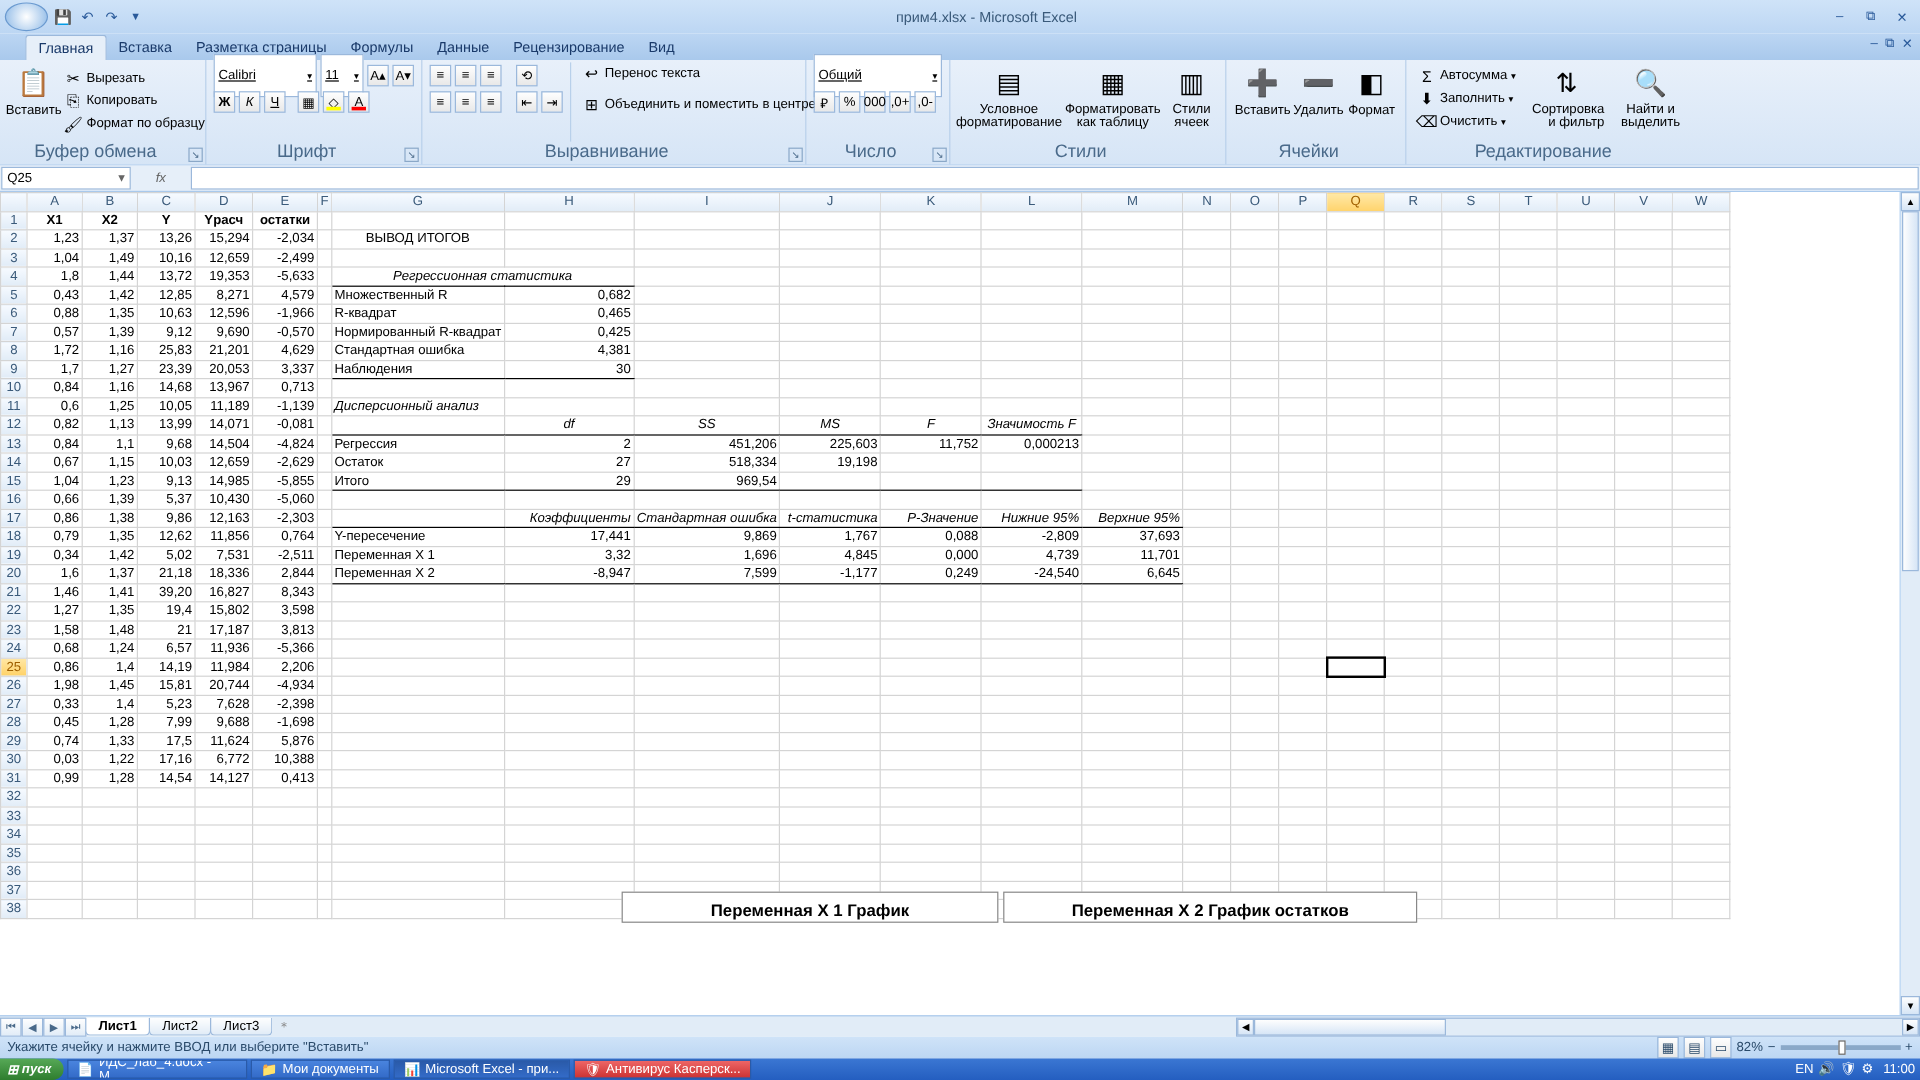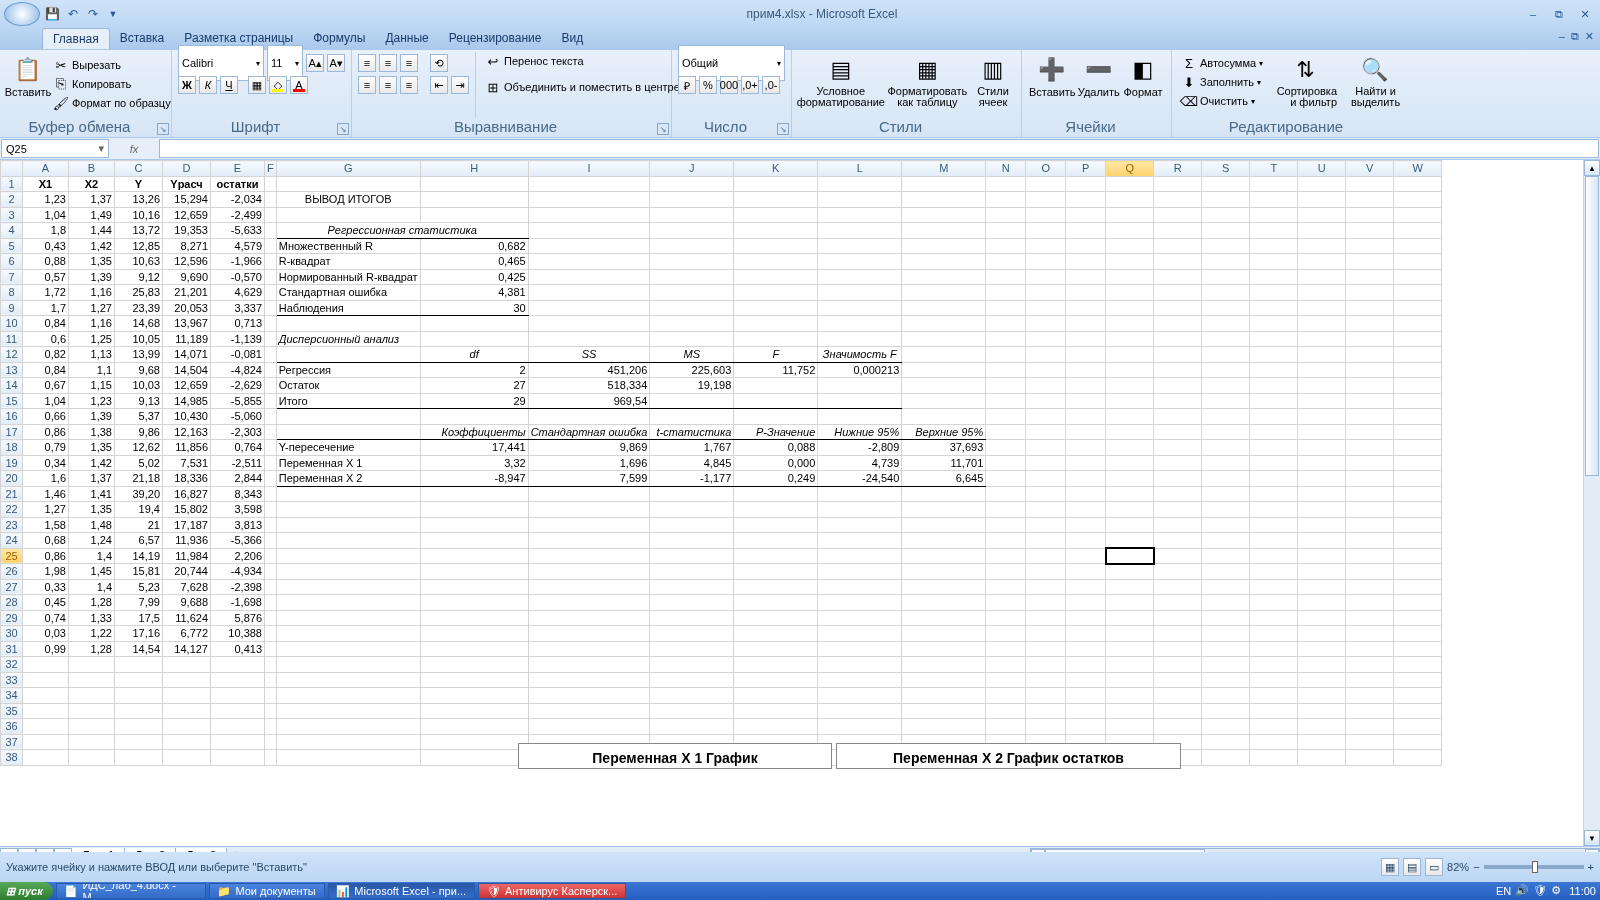--- a/index.html
+++ b/index.html
@@ -8,36 +8,36 @@
 
 .titlebar { height: 28px; background: linear-gradient(#cfe3f8,#bcd6f3); display: flex; align-items: center; padding: 0 4px; font-size: 12px; }
 .titlebar .office-btn { width: 36px; height: 24px; background: radial-gradient(circle,#fff,#8cb8e6); border-radius: 50%; border:1px solid #6a9ad0; margin-right:4px;}
 .titlebar .qat { display:flex; gap:2px; align-items:center;}
 .titlebar .qat span { width:18px; height:18px; display:inline-flex; align-items:center; justify-content:center; color:#2a5a9a;}
 .titlebar .title { flex:1; text-align:center; color:#3a5a7a; }
 .titlebar .wincontrols { display:flex; gap:4px; }
 .titlebar .wincontrols span { width:22px; height:16px; display:inline-flex; align-items:center; justify-content:center; color:#2a5a9a; font-size:11px;}
 
 
-.tabs { height: 22px; background: linear-gradient(#bcd6f3,#a9c9ec); display:flex; align-items:flex-start; padding-left:42px; font-size:12px; position:relative;}
+.tabs { height: 22px; background: linear-gradient(#bcd6f3,#a9c9ec); display:flex; align-items:center; padding-left:21px; font-size:12px; position:relative;}
 .tabs .tab { padding: 3px 10px; color:#1a3a6a; cursor:pointer;}
 .tabs .tab.active { background:#e6eff9; border-radius:3px 3px 0 0; border:1px solid #9bb8db; border-bottom:none;}
 .tabs .right-controls{position:absolute; right:6px; top:2px; display:flex; gap:6px; color:#2a5a9a; font-size:11px;}
 
 
 .ribbon { height: 88px; background: linear-gradient(#e8f0fa,#d6e5f6); border-bottom:1px solid #a9c9ec; display:flex; font-size:11px;}
 .rgroup { border-right:1px solid #b8d0ea; padding: 2px 6px 0 6px; display:flex; flex-direction:column; position:relative;}
 .rgroup .glabel { position:absolute; bottom:2px; left:0; right:12px; text-align:center; color:#4a6a8a; font-size:15px;}
 .rgroup .launcher { position:absolute; right:2px; bottom:2px; width:12px; height:12px; border:1px solid #8aa8c8; font-size:8px; display:flex; align-items:center; justify-content:center; color:#4a6a8a;}
 .rrow { display:flex; align-items:center; gap:3px; height:22px;}
 .bigbtn { display:flex; flex-direction:column; align-items:center; padding:2px 4px; min-width:44px;}
 .bigbtn .bicon{ width:32px; height:32px; display:flex; align-items:center; justify-content:center; font-size:22px;}
 .smallbtn{ display:flex; align-items:center; gap:3px; padding:1px 3px; white-space:nowrap;}
 .sicon{width:16px;height:16px;display:inline-flex;align-items:center;justify-content:center;font-size:13px;}
-.sel{border:1px solid #9bb8db; background:#fff; height:36px; display:flex; align-items:center; padding:0 3px;}
+.sel{border:1px solid #9bb8db; background:#fff; height:36px; display:flex; align-items:center; padding:0 3px;text-decoration:underline;}
 .sq{width:18px;height:18px;border:1px solid #9bb8db;display:inline-flex;align-items:center;justify-content:center;font-size:11px;background:linear-gradient(#fefefe,#e8e8e8);}
 
 
 .fxbar { height:22px; border-bottom:1px solid #a9c9ec; display:flex; align-items:center; font-size:11px; background:#e6eff9;}
 .namebox { width:108px; border:1px solid #9bb8db; background:#fff; margin:1px 0 1px 1px; height:19px; display:flex; align-items:center; padding:0 4px;}
 .namebox .dd{margin-left:auto;color:#666;}
 .fxlabel{width:50px; display:flex; align-items:center; justify-content:center; gap:6px; color:#666;}
 .fxin{flex:1; border:1px solid #9bb8db; background:#fff; height:19px; margin:1px 1px 1px 0;}
 
 
@@ -67,21 +67,21 @@
 .sheettabs{ position:absolute; bottom:36px; left:0; right:0; height:18px; background:#e1ecf7; display:flex; align-items:center; font-size:11px; border-top:1px solid #a9c9ec;}
 .navtabs{display:flex; gap:0;}
 .navtabs span{width:18px;height:16px;border:1px solid #9bb8db;display:inline-flex;align-items:center;justify-content:center;background:linear-gradient(#fefefe,#e1ecf7);font-size:9px;color:#4a6a8a;}
 .sheettab{padding:1px 10px; background:linear-gradient(#fefefe,#e1ecf7); border:1px solid #9bb8db; border-top:none; border-radius:0 0 4px 4px; margin-left:-1px;}
 .sheettab.active{background:#fff; font-weight:bold;}
 .hscroll{margin-left:auto; width:570px; height:16px; border:1px solid #9bb8db; background:#e1ecf7; position:relative;}
 .hscroll .thumb{position:absolute;left:14px;top:0;bottom:0;width:160px;background:linear-gradient(#fefefe,#d6e5f6);border:1px solid #9bb8db;}
 .hscroll .arr{position:absolute;top:0;bottom:0;width:14px;background:linear-gradient(#fefefe,#d6e5f6);border:1px solid #9bb8db;display:flex;align-items:center;justify-content:center;font-size:8px;}
 
 
-.statusbar{ position:absolute; bottom:18px; left:0; right:0; height:30px; background:linear-gradient(#cfe3f8,#bcd6f3); font-size:11px; display:flex; align-items:center; padding:0 6px; color:#2a4a6a;}
+.statusbar{ position:absolute; bottom:18px; left:0; right:0; height:18px; background:linear-gradient(#cfe3f8,#bcd6f3); font-size:11px; display:flex; align-items:center; padding:0 6px; color:#2a4a6a;}
 .statusbar .zoom{margin-left:auto;display:flex;align-items:center;gap:4px;}
 .zslider{width:100px;height:4px;background:#8aa8c8;position:relative;}
 .zslider .zh{position:absolute;left:48px;top:-4px;width:6px;height:12px;background:#fff;border:1px solid #666;}
 
 
 .taskbar{ position:absolute; bottom:0; left:0; right:0; height:18px; background:linear-gradient(#3b77d3,#245ec0); display:flex; align-items:center; font-size:11px; color:#fff;}
 .startbtn{background:linear-gradient(#57a957,#2e7d2e); padding:1px 10px 1px 6px; border-radius:0 10px 10px 0; height:18px; display:flex; align-items:center; gap:3px; font-style:italic; font-weight:bold;}
 .taskbtn{background:linear-gradient(#4a84de,#336bc8); border:1px solid #2a5aa8; margin-left:3px; padding:1px 8px; height:16px; display:flex; align-items:center; gap:4px; max-width:150px;overflow:hidden;}
 .taskbtn.active{background:linear-gradient(#2a5aa8,#336bc8);}
 .tray{margin-left:auto; display:flex; align-items:center; gap:4px; padding-right:4px;}

